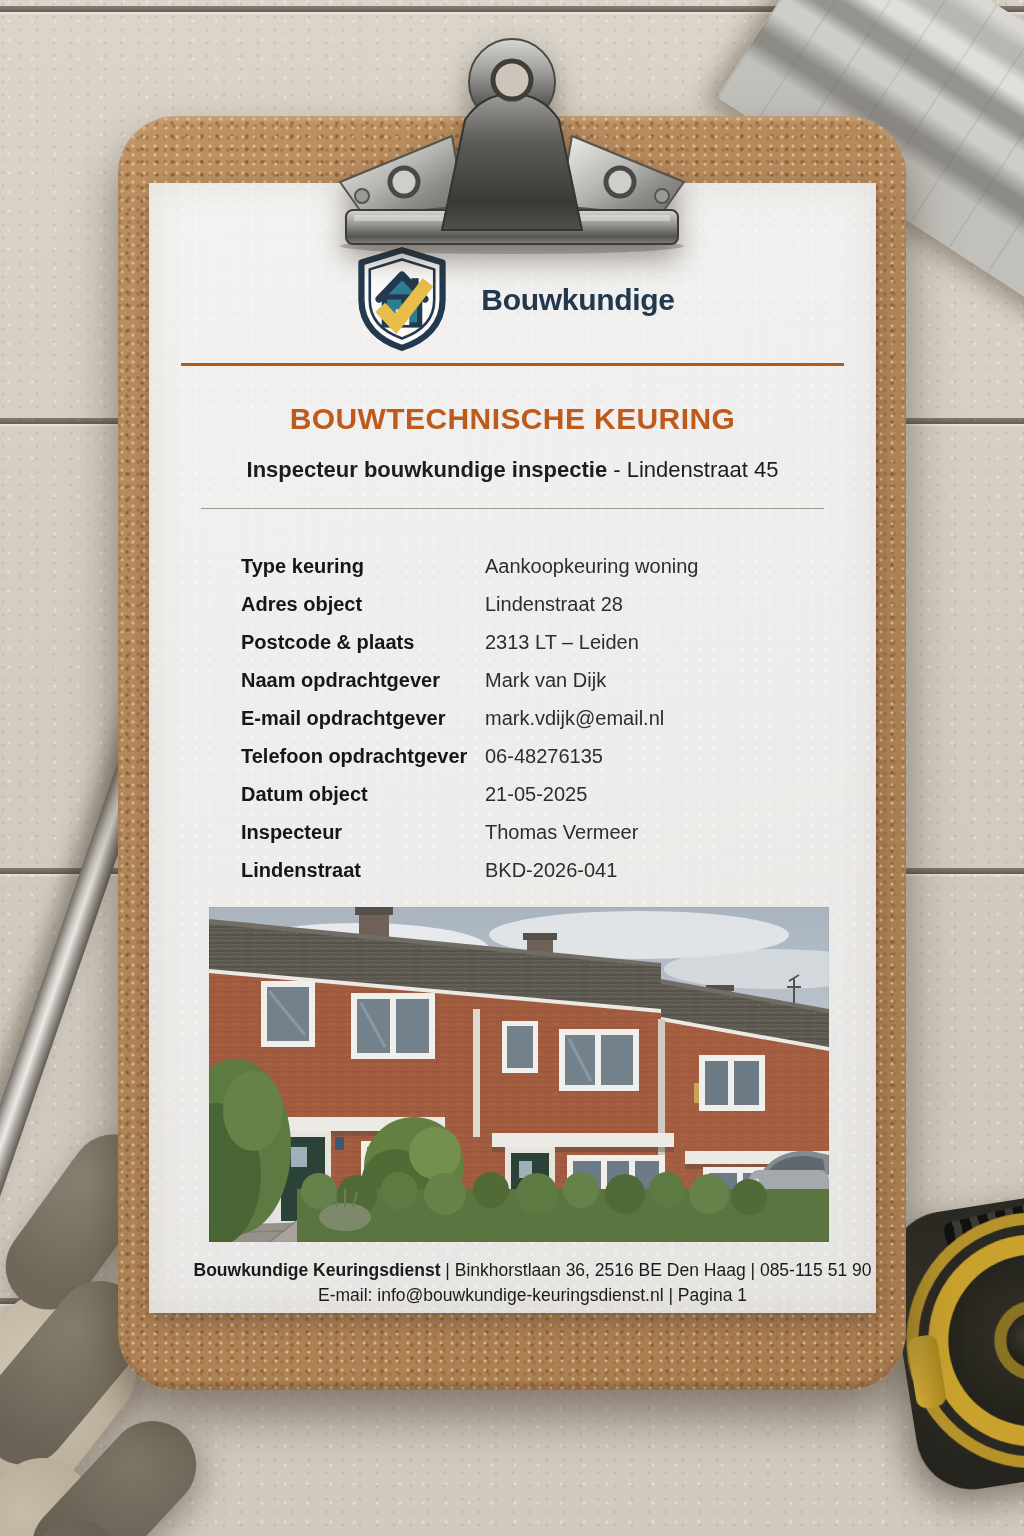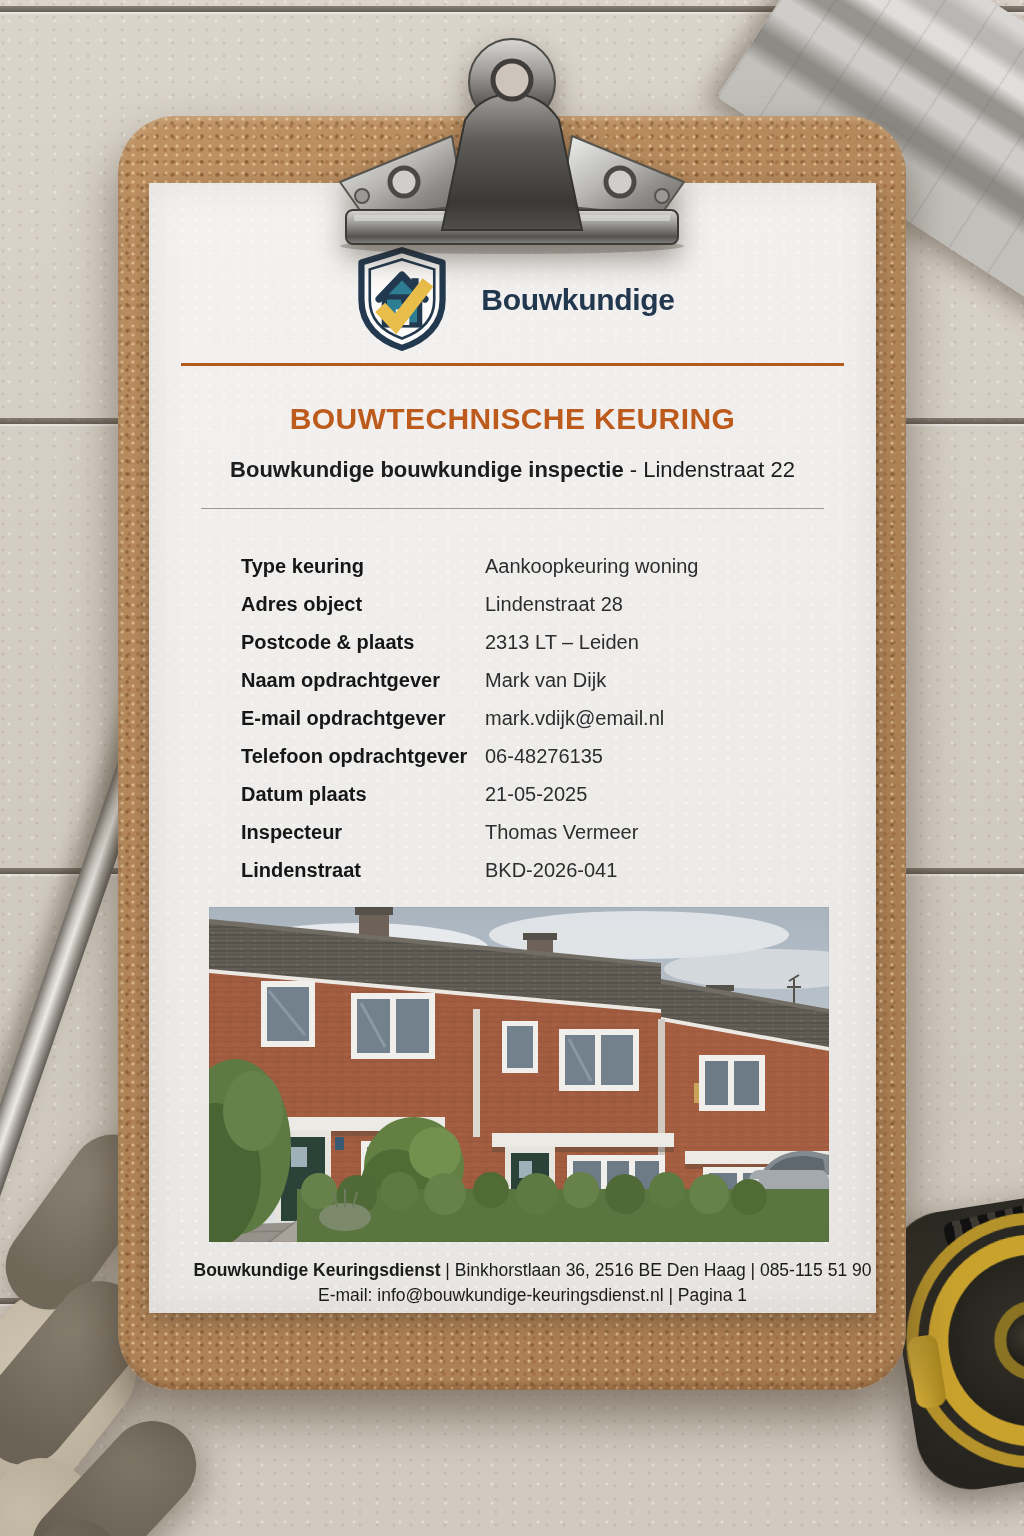--- a/index.html
+++ b/index.html
@@ -186,21 +186,21 @@
       <div class="logo-name">
         <div>Bouwkundige</div>
       </div>
     </div>
 
     <div class="orange-rule"></div>
 
     <div class="doc-title">BOUWTECHNISCHE KEURING</div>
 
     <div class="doc-subtitle">
-      <span class="b">Bouwkundige bouwkundige inspectie</span><span> - Lindenstraat 22</span>
+      <span class="b">Inspecteur bouwkundige inspectie</span><span> - Lindenstraat 45</span>
     </div>
 
     <div class="thin-rule"></div>
 
     <div class="details">
       <div class="detail-row">
         <div class="detail-label">Type keuring</div>
         <div class="detail-value">Aankoopkeuring woning</div>
       </div>
       <div class="detail-row">
@@ -217,21 +217,21 @@
       </div>
       <div class="detail-row">
         <div class="detail-label">E-mail opdrachtgever</div>
         <div class="detail-value">mark.vdijk@email.nl</div>
       </div>
       <div class="detail-row">
         <div class="detail-label">Telefoon opdrachtgever</div>
         <div class="detail-value">06-48276135</div>
       </div>
       <div class="detail-row">
-        <div class="detail-label">Datum plaats</div>
+        <div class="detail-label">Datum object</div>
         <div class="detail-value">21-05-2025</div>
       </div>
       <div class="detail-row">
         <div class="detail-label">Inspecteur</div>
         <div class="detail-value">Thomas Vermeer</div>
       </div>
       <div class="detail-row">
         <div class="detail-label">Lindenstraat</div>
         <div class="detail-value">BKD-2026-041</div>
       </div>

